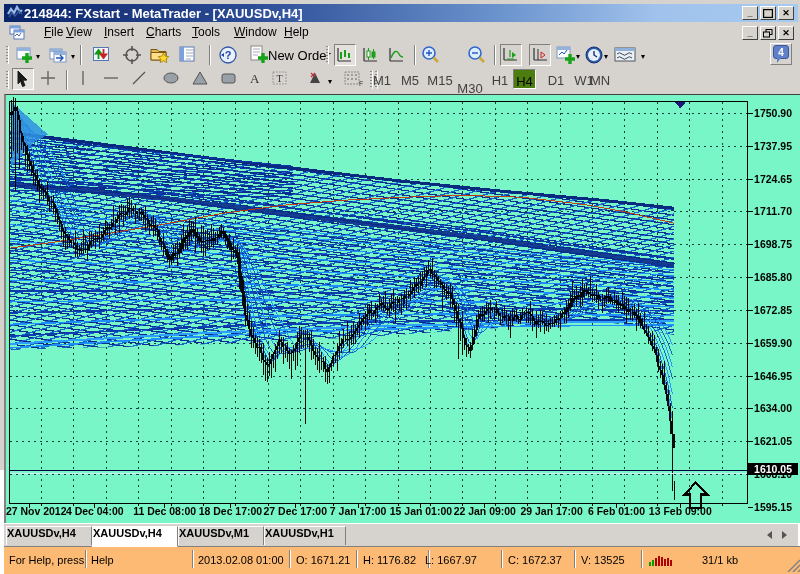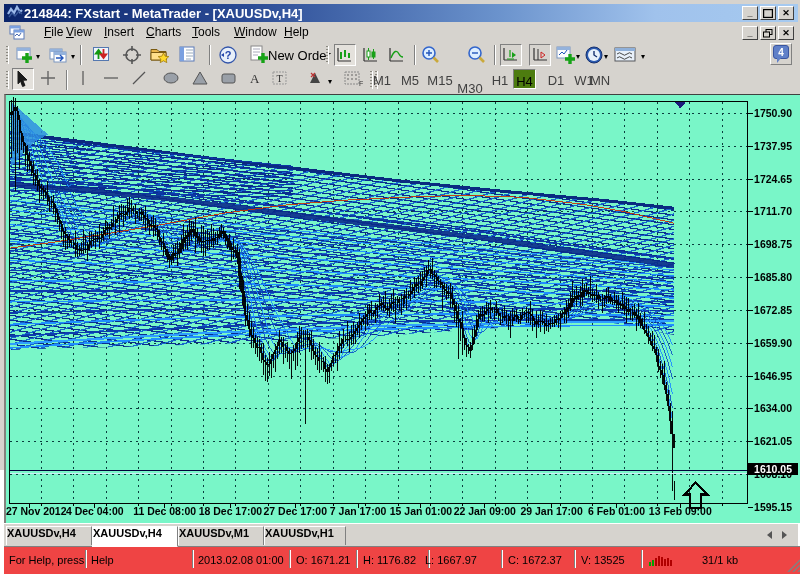--- a/index.html
+++ b/index.html
@@ -28,21 +28,21 @@
 .tfb { position:absolute; height:20px; font-size:13px; color:#404040; text-align:center; padding-top:4px; }
 .tfb.sel { border-top:1px solid #808080; border-left:1px solid #808080; border-right:1px solid #fff; border-bottom:1px solid #fff; background:#4d7c0f; color:#000; }
 
 #chartwin { position:absolute; left:2px; top:92px; width:796px; height:429px; background:#79f6c8; border-top:1px solid #404040; border-left:2px solid #84827e; }
 
 #tabs { position:absolute; left:2px; top:521px; width:794px; height:23px; background:#d6d3ce; border-top:1px solid #fff; font-size:11px; }
 .tab { position:absolute; top:2px; height:19px; background:#d6d3ce; color:#000; text-align:left; 
   border-top:1px solid #fff; border-left:1px solid #fff; border-right:1px solid #808080;font-weight:bold; }
 .tab.active { background:#fff; height:21px; border-bottom:1px solid #fff; z-index:2; }
 
-#status { position:absolute; left:2px; top:544px; width:796px; height:28px; background:#ef4444; font-size:11px; color:#000; border-top:1px solid #808080; }
+#status { position:absolute; left:2px; top:544px; width:796px; height:28px; background:#fdba74; font-size:11px; color:#000; border-top:1px solid #808080; }
 .sp { position:absolute; top:3px; height:18px; border-left:1px solid #808080; border-right:1px solid #fff; }
 #status span { position:absolute; top:7px; }
 </style>
 </head>
 <body>
 <div id="win">
   <div id="title">
     <svg style="position:absolute;left:3px;top:1px" width="16" height="16" viewBox="0 0 16 16">
         <path d="M1 9 L4 4 L7 8 L10 2 L13 7 L15 5" fill="none" stroke="#9ab8e8" stroke-width="2.2"></path>
         <path d="M2 12 L5 8 L8 11 L12 6 L15 9" fill="none" stroke="#3a5a9a" stroke-width="1.4"></path>

